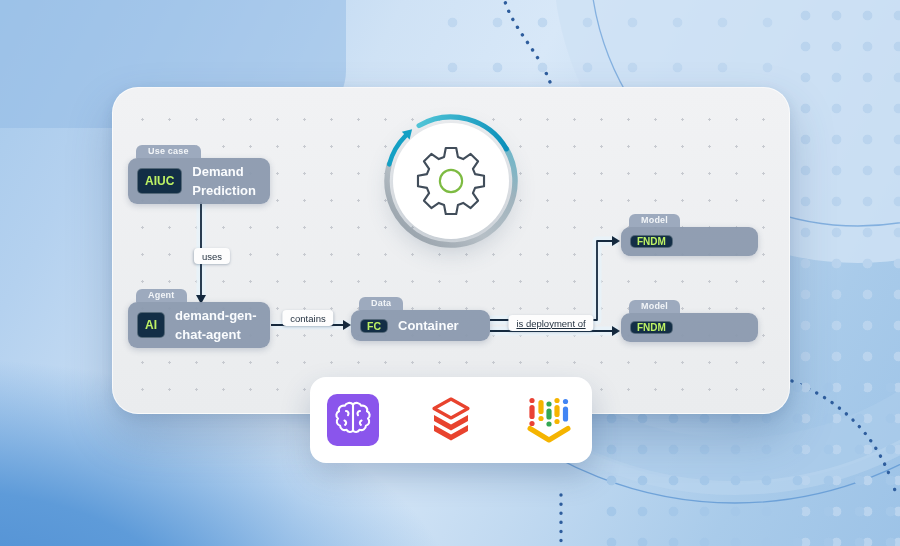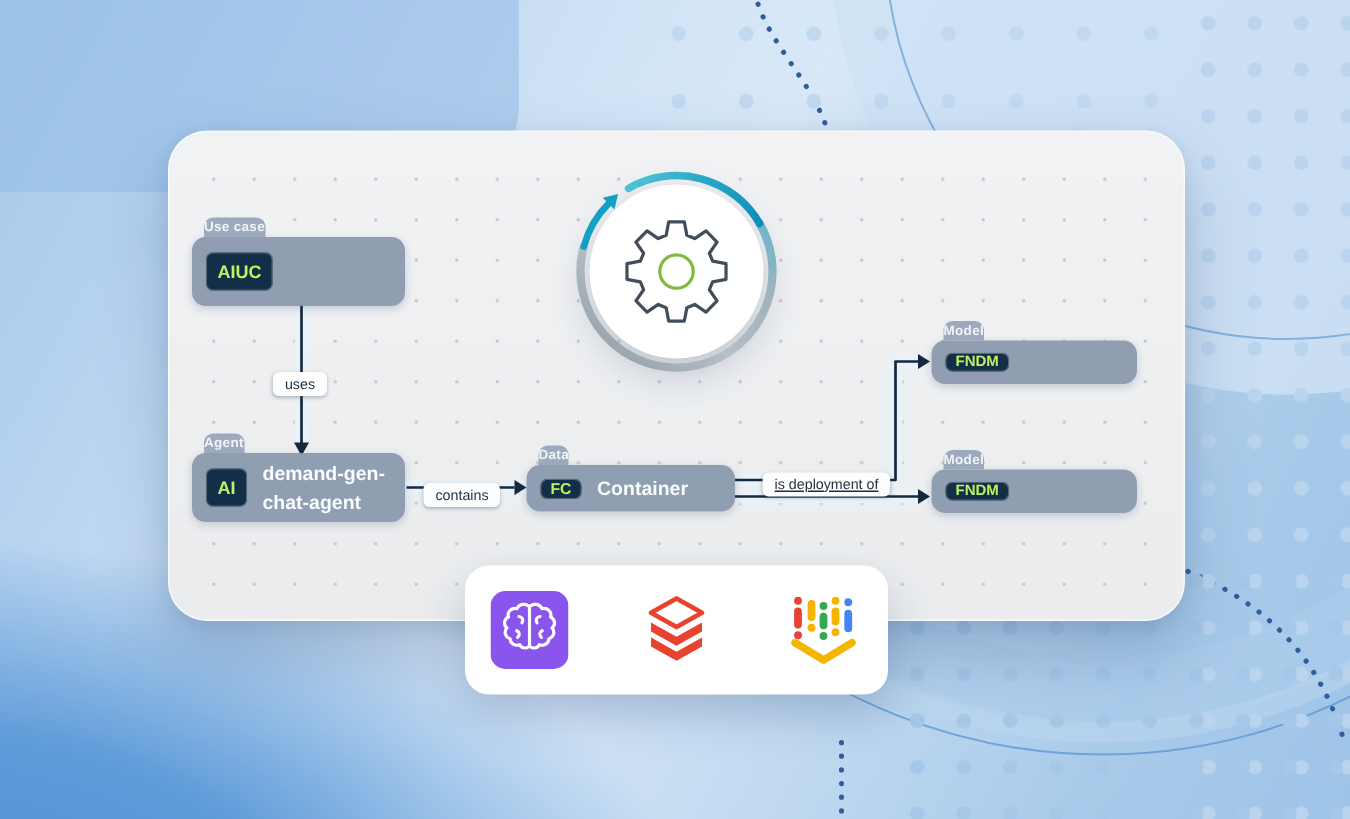--- a/index.html
+++ b/index.html
@@ -26,21 +26,21 @@
   .panel::after{content:"";position:absolute;inset:6px;border-radius:20px;
     background-image:radial-gradient(circle,#c7cad0 1.15px,transparent 1.35px);
     background-size:27px 27px;background-position:10px 12px;}
 
   .edges{position:absolute;left:0;top:0;z-index:2;pointer-events:none;}
 
   .node{position:absolute;z-index:3;}
   .node .body{position:relative;display:flex;align-items:center;gap:10px;height:100%;
     background:rgba(139,153,174,.95);border-radius:9px;padding:0 10px 0 9px;
     box-shadow:0 2px 6px rgba(50,70,100,.22);}
-  .node .tab{position:absolute;top:-13px;left:8px;height:13px;line-height:13.5px;padding:0 0;
+  .node .tab{position:absolute;top:-13px;left:8px;height:13px;line-height:13.5px;padding:0 12px;
     background:#9canvas;background:#9daabe;color:#f2f5f8;font-size:9px;font-weight:bold;
     border-radius:6px 6px 0 0;letter-spacing:.2px;}
   .node .badge{background:#132e46;color:#bef264;font-weight:bold;border-radius:5px;
     border:1px solid rgba(255,255,255,.28);text-align:center;}
   .badge-lg{font-size:12px;padding:5px 7px;}
   .badge-sm{font-size:10.5px;padding:0 6px;}
   .node .title{color:#fafcfe;font-weight:bold;font-size:13px;line-height:19px;}
 
   .edge-label{position:absolute;z-index:4;transform:translate(-50%,-50%);
     background:#fdfdfd;color:#1f2d3c;font-size:9.5px;padding:2.5px 8px;border-radius:4px;
@@ -109,20 +109,21 @@
       <path d="M343 320 L343 330 L351 325 Z"></path>
       <path d="M612 236 L612 246 L620 241 Z"></path>
       <path d="M612 326 L612 336 L620 331 Z"></path>
     </g>
   </svg>
 
   <div class="node" style="left:128px;top:158px;width:142px;height:46px;">
     <div class="body">
       <div class="tab">Use case</div>
       <span class="badge badge-lg">AIUC</span>
+      <span class="title"><span>Demand</span><br><span>Prediction</span></span>
     </div>
   </div>
 
   <div class="node" style="left:128px;top:302px;width:142px;height:46px;">
     <div class="body">
       <div class="tab">Agent</div>
       <span class="badge badge-lg">AI</span>
       <span class="title"><span>demand-gen-</span><br><span>chat-agent</span></span>
     </div>
   </div>
@@ -142,22 +143,22 @@
     </div>
   </div>
 
   <div class="node" style="left:621px;top:313px;width:137px;height:29px;">
     <div class="body">
       <div class="tab">Model</div>
       <span class="badge badge-sm" style="font-size:10px;">FNDM</span>
     </div>
   </div>
 
-  <div class="edge-label" style="left:200px;top:256px;">uses</div>
-  <div class="edge-label" style="left:308px;top:330px;">contains</div>
+  <div class="edge-label" style="left:212px;top:256px;">uses</div>
+  <div class="edge-label" style="left:308px;top:318px;">contains</div>
   <div class="edge-label" style="left:551px;top:323px;text-decoration:underline;">is deployment of</div>
 
   <div class="hub">
     <div class="disc"></div>
     <svg class="ring" width="170" height="170" viewBox="0 0 170 170">
       <defs>
         <linearGradient id="tealGrad" gradientUnits="userSpaceOnUse" x1="53" y1="30" x2="140" y2="53">
           <stop offset="0" stop-color="#4fc3d6"></stop>
             <stop offset="1" stop-color="#0a8fba"></stop>
         </linearGradient>

